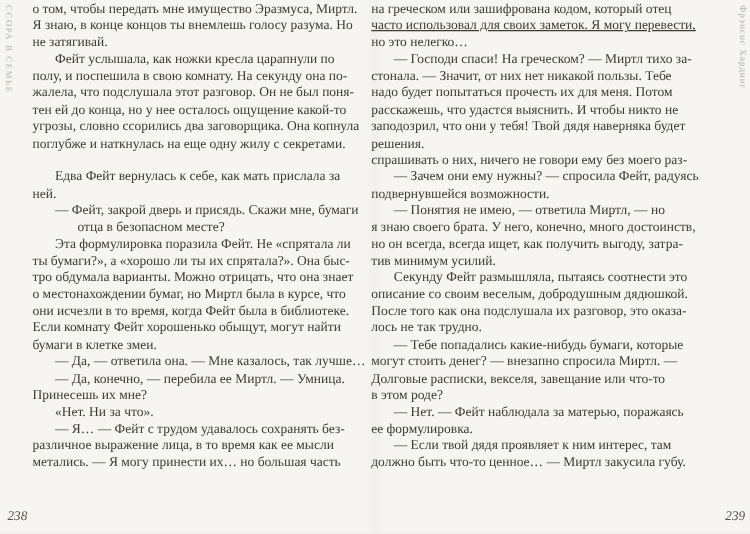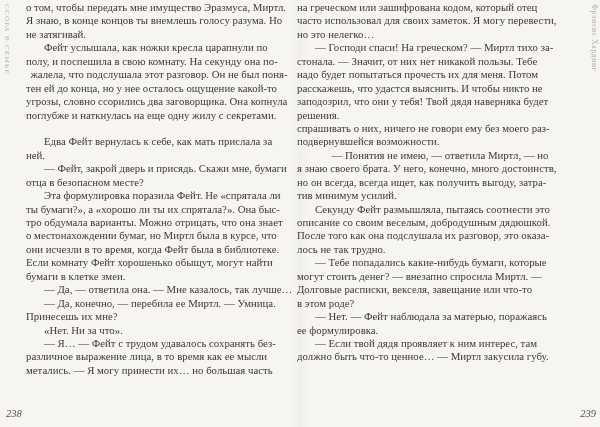--- a/index.html
+++ b/index.html
@@ -45,57 +45,58 @@
 
   <div class="vtext" id="vleft">Ссора в семье</div>
   <div class="vtext" id="vright">Фрэнсис Хардинг</div>
 
   <div class="textcol" id="left-col">
       <div class="line j" style="word-spacing: 0px;">о том, чтобы передать мне имущество Эразмуса, Миртл.</div>
       <div class="line j" style="word-spacing: 0px;">Я знаю, в конце концов ты внемлешь голосу разума. Но</div>
       <div class="line" style="word-spacing: 0px;">не затягивай.</div>
       <div class="line indent j" style="word-spacing: 0px;">Фейт услышала, как ножки кресла царапнули по</div>
       <div class="line j" style="word-spacing: 0px;">полу, и поспешила в свою комнату. На секунду она по-</div>
-      <div class="line j" style="word-spacing: 0px; text-align: center;">жалела, что подслушала этот разговор. Он не был поня-</div>
+      <div class="line j" style="word-spacing: 0px;">жалела, что подслушала этот разговор. Он не был поня-</div>
       <div class="line j" style="word-spacing: 0px;">тен ей до конца, но у нее осталось ощущение какой-то</div>
       <div class="line j" style="word-spacing: 0px;">угрозы, словно ссорились два заговорщика. Она копнула</div>
       <div class="line" style="word-spacing: 0px;">поглубже и наткнулась на еще одну жилу с секретами.</div>
       <div class="line-gap"></div>
       <div class="line indent j" style="word-spacing: 0px;">Едва Фейт вернулась к себе, как мать прислала за</div>
       <div class="line" style="word-spacing: 0px;">ней.</div>
       <div class="line indent j" style="word-spacing: 0px;">— Фейт, закрой дверь и присядь. Скажи мне, бумаги</div>
-      <div class="line" style="word-spacing: 0px;">отца в безопасном месте?</div>
+      <div class="line" style="word-spacing: 0px; margin-left: 36px;">отца в безопасном месте?</div>
       <div class="line indent j" style="word-spacing: 0px;">Эта формулировка поразила Фейт. Не «спрятала ли</div>
       <div class="line j" style="word-spacing: 0px;">ты бумаги?», а «хорошо ли ты их спрятала?». Она быс-</div>
       <div class="line j" style="word-spacing: 0px;">тро обдумала варианты. Можно отрицать, что она знает</div>
       <div class="line j" style="word-spacing: 0px;">о местонахождении бумаг, но Миртл была в курсе, что</div>
       <div class="line j" style="word-spacing: 0px;">они исчезли в то время, когда Фейт была в библиотеке.</div>
       <div class="line j" style="word-spacing: 0px;">Если комнату Фейт хорошенько обыщут, могут найти</div>
       <div class="line" style="word-spacing: 0px;">бумаги в клетке змеи.</div>
       <div class="line indent" style="word-spacing: 0px;">— Да, — ответила она. — Мне казалось, так лучше…</div>
       <div class="line indent j" style="word-spacing: 0px;">— Да, конечно, — перебила ее Миртл. — Умница.</div>
       <div class="line" style="word-spacing: 0px;">Принесешь их мне?</div>
       <div class="line indent" style="word-spacing: 0px;">«Нет. Ни за что».</div>
       <div class="line indent j" style="word-spacing: 0px;">— Я… — Фейт с трудом удавалось сохранять без-</div>
       <div class="line j" style="word-spacing: 0px;">различное выражение лица, в то время как ее мысли</div>
       <div class="line" style="word-spacing: 0px;">метались. — Я могу принести их… но большая часть</div>
     </div>
   <div class="textcol" id="right-col">
       <div class="line j" style="word-spacing: 0px;">на греческом или зашифрована кодом, который отец</div>
-      <div class="line j" style="word-spacing: 0px;">часто использовал для своих заметок. Я могу перевести,</div>
+      <div class="line j" style="word-spacing: 0px; text-decoration: underline;">часто использовал для своих заметок. Я могу перевести,</div>
       <div class="line" style="word-spacing: 0px;">но это нелегко…</div>
       <div class="line indent j" style="word-spacing: 0px;">— Господи спаси! На греческом? — Миртл тихо за-</div>
       <div class="line j" style="word-spacing: 0px;">стонала. — Значит, от них нет никакой пользы. Тебе</div>
       <div class="line j" style="word-spacing: 0px;">надо будет попытаться прочесть их для меня. Потом</div>
       <div class="line j" style="word-spacing: 0px;">расскажешь, что удастся выяснить. И чтобы никто не</div>
       <div class="line j" style="word-spacing: 0px;">заподозрил, что они у тебя! Твой дядя наверняка будет</div>
       <div class="line" style="word-spacing: 0px;">решения.</div>
       <div class="line j" style="word-spacing: 0px;">спрашивать о них, ничего не говори ему без моего раз-</div>
+      <div class="line indent j" style="word-spacing: 0px;">— Зачем они ему нужны? — спросила Фейт, радуясь</div>
       <div class="line" style="word-spacing: 0px;">подвернувшейся возможности.</div>
-      <div class="line indent j" style="word-spacing: 0px; text-align: center;">— Понятия не имею, — ответила Миртл, — но</div>
+      <div class="line indent j" style="word-spacing: 0px;">— Понятия не имею, — ответила Миртл, — но</div>
       <div class="line j" style="word-spacing: 0px;">я знаю своего брата. У него, конечно, много достоинств,</div>
       <div class="line j" style="word-spacing: 0px;">но он всегда, всегда ищет, как получить выгоду, затра-</div>
       <div class="line" style="word-spacing: 0px;">тив минимум усилий.</div>
       <div class="line indent j" style="word-spacing: 0px;">Секунду Фейт размышляла, пытаясь соотнести это</div>
       <div class="line j" style="word-spacing: 0px;">описание со своим веселым, добродушным дядюшкой.</div>
       <div class="line j" style="word-spacing: 0px;">После того как она подслушала их разговор, это оказа-</div>
       <div class="line" style="word-spacing: 0px;">лось не так трудно.</div>
       <div class="line indent j" style="word-spacing: 0px;">— Тебе попадались какие-нибудь бумаги, которые</div>
       <div class="line j" style="word-spacing: 0px;">могут стоить денег? — внезапно спросила Миртл. —</div>
       <div class="line j" style="word-spacing: 0px; font-family: Liberation Serif, serif;">Долговые расписки, векселя, завещание или что-то</div>

